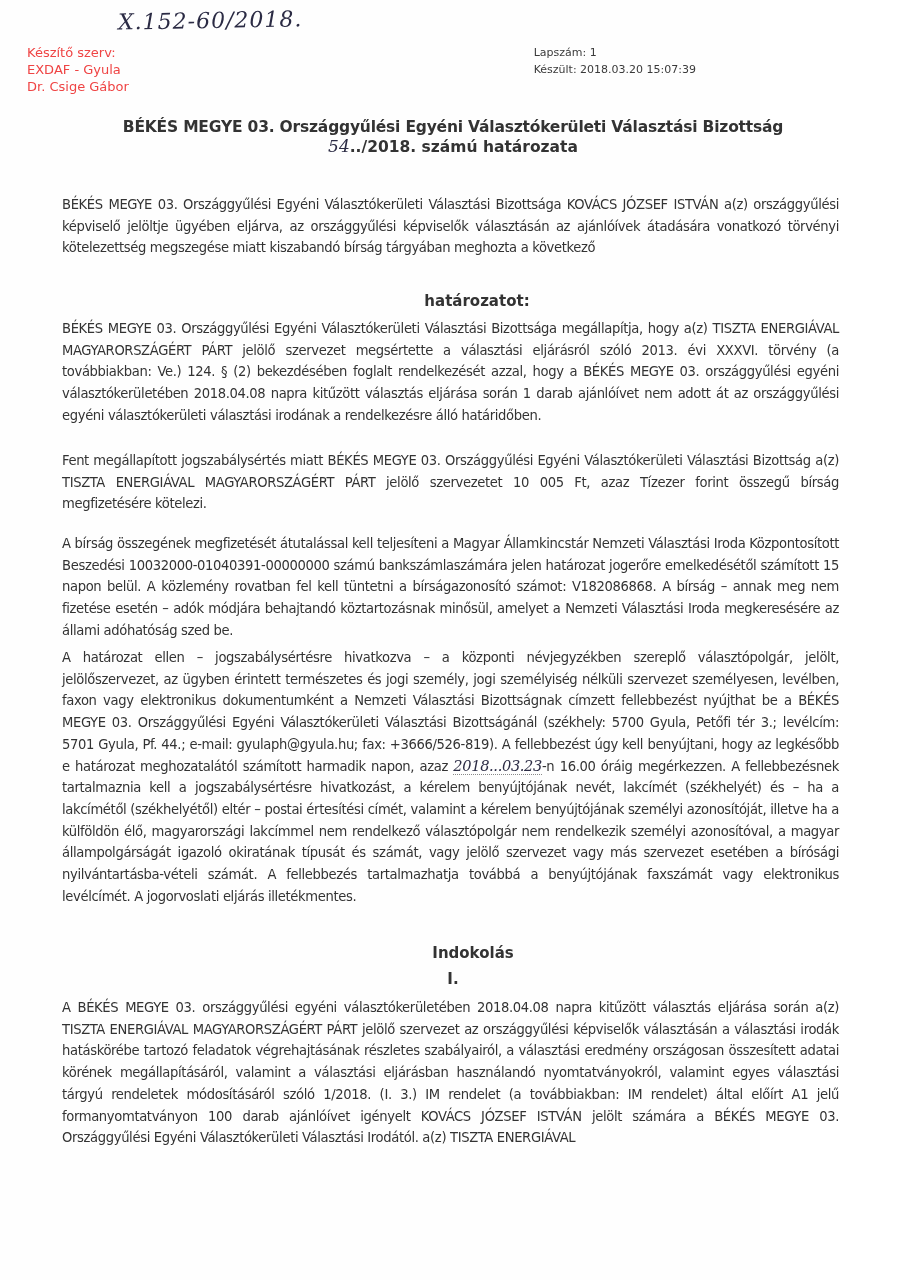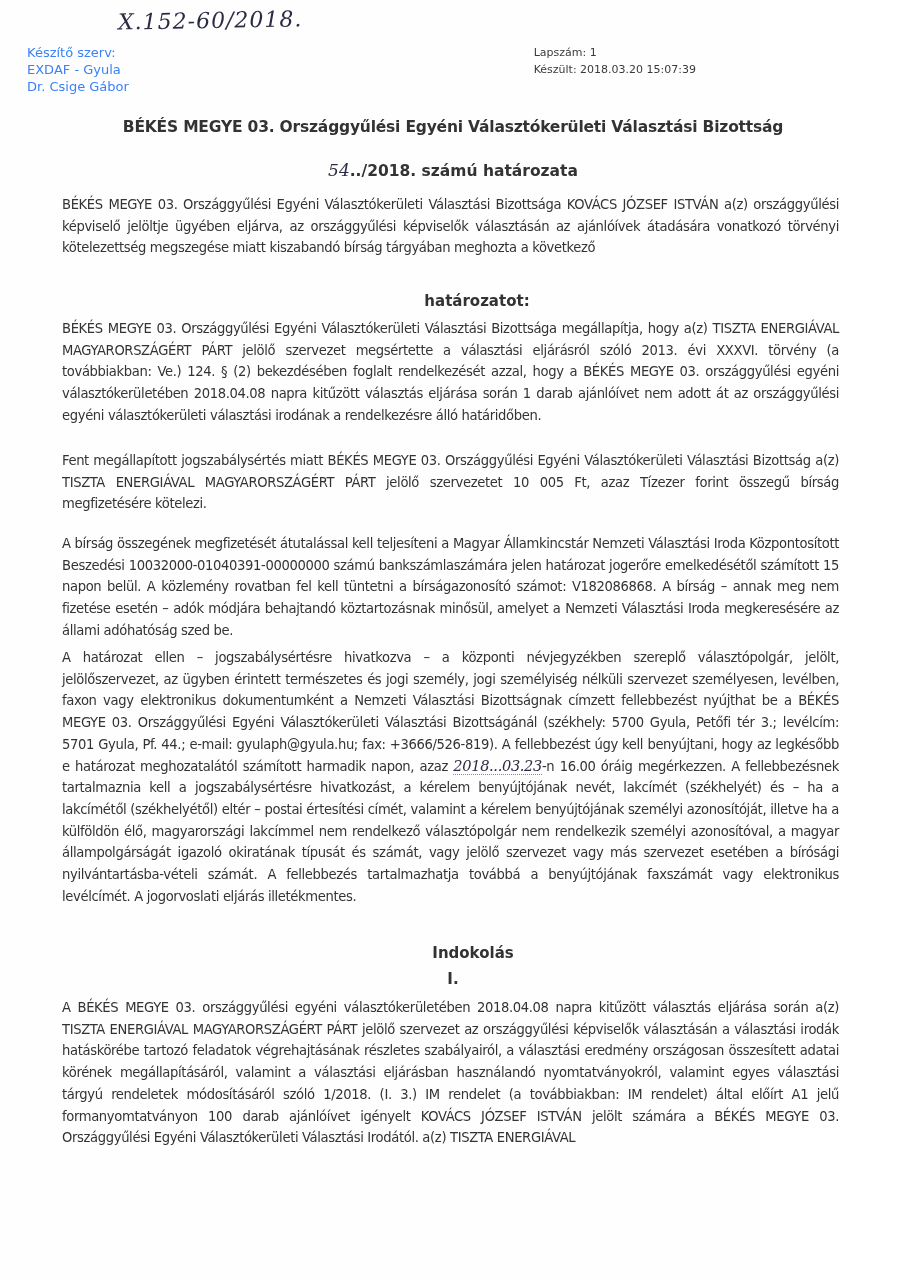--- a/index.html
+++ b/index.html
@@ -7,29 +7,29 @@
       width: 906px; height: 1280px; position: relative; overflow: hidden;
       font-family: "DejaVu Sans", sans-serif; color: #333333;
     }
     .page { position: absolute; left: 0; top: 0; width: 760px; height: 1280px; background: #fefefe; }
     .handwritten {
       position: absolute; left: 118px; top: 8px;
       font-family: "DejaVu Serif", serif; font-style: italic; font-size: 22px;
       color: #2b2b44; letter-spacing: 1px; transform: rotate(-1deg);
     }
     .meta-left {
-      position: absolute; left: 27px; top: 44px; font-size: 13px; line-height: 17px; color: #3b82f6;
+      position: absolute; left: 27px; top: 44px; font-size: 13px; line-height: 17px; color: #ef4444;
       font-family: "DejaVu Sans", sans-serif;
     }
     .meta-right {
       position: absolute; right: 64px; top: 44px; font-size: 11px; line-height: 17px; color: #3a3a3a;
     }
     .title-block { position: absolute; left: 0; width: 906px; top: 118px; text-align: center; }
     .title-line1 { font-weight: bold; font-size: 15.5px; color: #333; letter-spacing: -0.2px; }
-    .title-line2 { font-weight: bold; font-size: 15.5px; color: #333; margin-top: 24px; }
+    .title-line2 { font-weight: bold; font-size: 15.5px; color: #333; margin-top: 0; }
     .title-line2 .hw { font-family: "DejaVu Serif", serif; font-style: italic; font-weight: normal; font-size: 17px; color: #2b2b44; }
     .body-text {
       position: absolute; left: 62px; width: 777px; font-size: 14.6px; line-height: 21.7px;
       text-align: justify; color: #333333; letter-spacing: -0.35px; font-family: "DejaVu Sans Condensed", "DejaVu Sans", sans-serif;
     }
     .body-text p { margin: 0; }
     .heading-center { position: absolute; left: 0; width: 906px; text-align: center; font-weight: bold; font-size: 15px; color: #333; }
     .hw-inline { font-family: "DejaVu Serif", serif; font-style: italic; color: #2b2b44; border-bottom: 1px dotted #888; }
   </style>
 </head>

